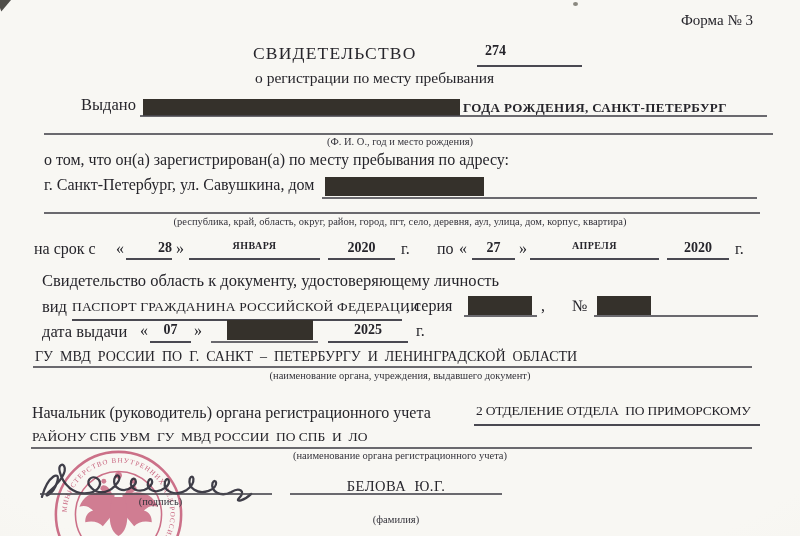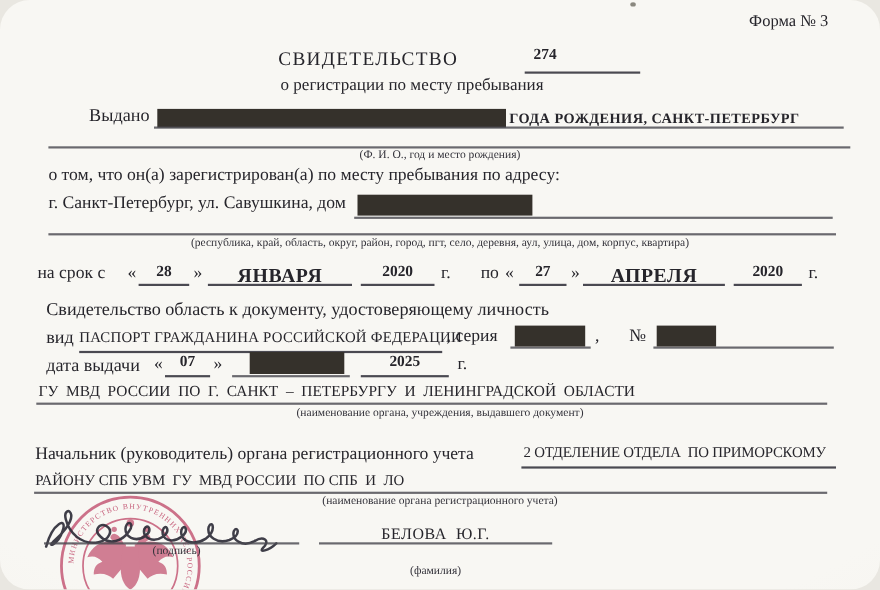--- a/index.html
+++ b/index.html
@@ -1,28 +1,27 @@
 <!DOCTYPE html>
 <html><head>
 <meta charset="utf-8">
 <style>
   html,body{margin:0;padding:0;background:#e9e7e1;}
   #page{
     position:relative;width:800px;height:536px;overflow:hidden;
     background:radial-gradient(130% 130% at 50% 40%, #f8f7f3 55%, #f0eee8 100%);
     font-family:"Liberation Serif","DejaVu Serif",serif;
     color:#26252b;
-    border-radius:27px;
   }
   .abs{position:absolute;}
   .hr{position:absolute;height:2px;background:#4a4951;opacity:.82;}
   .bar{position:absolute;background:#35312b;}
   .fill{position:absolute;border-bottom:2px solid #4a4951;text-align:center;
         font-weight:bold;font-size:14px;}
-  .fill.month{font-size:18px;letter-spacing:.5px;}
+  .fill.month{font-size:10px;letter-spacing:.5px;}
   .caption{position:absolute;font-size:10.5px;color:#34333b;text-align:center;}
   .txt{position:absolute;font-size:16.5px;white-space:nowrap;}
   .txt-sm{position:absolute;font-size:16px;white-space:nowrap;}
   .pre{white-space:pre;}
   .bold-caps{position:absolute;font-weight:bold;font-size:13px;letter-spacing:.4px;white-space:nowrap;}
   .corner-mark{position:absolute;left:0;top:0;width:11px;height:13px;background:#504e49;
         clip-path:polygon(0 0,100% 0,12% 88%,0 62%);}
   .speck{position:absolute;left:573px;top:2px;width:5px;height:4px;background:#8a887f;border-radius:50%;}
 </style>
 </head>
@@ -48,21 +47,21 @@
   <div class="txt" style="left:44px;top:151px;font-size:16px;">о том, что он(а) зарегистрирован(а) по месту пребывания по адресу:</div>
 
   <div class="txt" style="left:44px;top:176px;font-size:16px;">г. Санкт-Петербург, ул. Савушкина, дом</div>
   <div class="bar" style="left:325px;top:177px;width:159px;height:19px;"></div>
   <div class="hr" style="left:322px;top:197px;width:435px;"></div>
   <div class="hr" style="left:44px;top:212px;width:716px;"></div>
   <div class="caption" style="left:0;top:216px;width:800px;">(республика, край, область, округ, район, город, пгт, село, деревня, аул, улица, дом, корпус, квартира)</div>
 
   <div class="txt-sm" style="left:34px;top:240px;">на срок с</div>
   <div class="txt-sm" style="left:116px;top:240px;">«</div>
-  <div class="fill" style="left:126px;top:240px;width:46px;height:18px;">28</div>
+  <div class="fill" style="left:126px;top:240px;width:46px;height:18px;text-align:right;">28</div>
   <div class="txt-sm" style="left:176px;top:240px;">»</div>
   <div class="fill month" style="left:189px;top:240px;width:131px;height:18px;">ЯНВАРЯ</div>
   <div class="fill" style="left:328px;top:240px;width:67px;height:18px;">2020</div>
   <div class="txt-sm" style="left:401px;top:240px;">г.</div>
   <div class="txt-sm" style="left:437px;top:240px;">по</div>
   <div class="txt-sm" style="left:459px;top:240px;">«</div>
   <div class="fill" style="left:472px;top:240px;width:43px;height:18px;">27</div>
   <div class="txt-sm" style="left:519px;top:240px;">»</div>
   <div class="fill month" style="left:530px;top:240px;width:129px;height:18px;">АПРЕЛЯ</div>
   <div class="fill" style="left:667px;top:240px;width:62px;height:18px;">2020</div>

